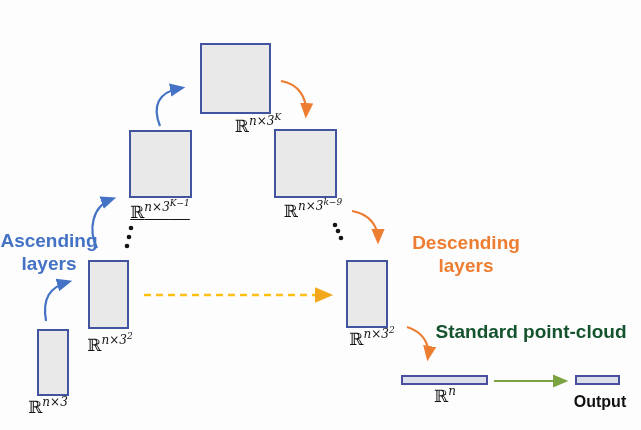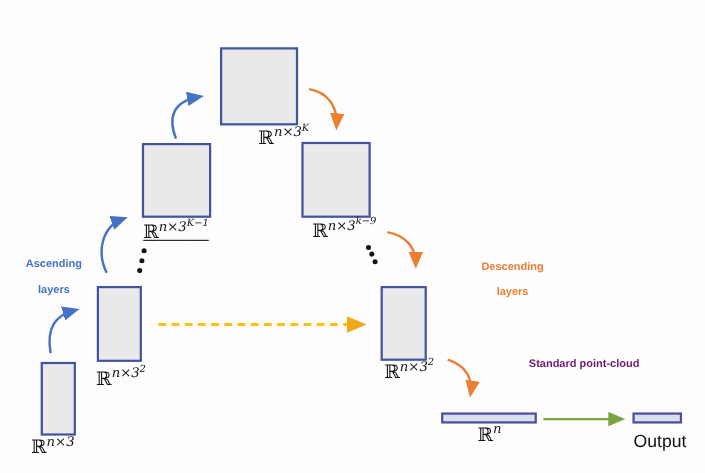--- a/index.html
+++ b/index.html
@@ -25,27 +25,27 @@
     white-space:nowrap; color:#141414;
     font-family:"DejaVu Serif", serif;
     font-size:17px; line-height:1;
   }
   .math .bb{ font-style:normal; }
   .math sup{ font-style:italic; font-size:12px; line-height:0; }
   .math sup sup{ font-size:9px; }
   .caption{
     position:absolute; transform:translateX(-50%);
     text-align:center; white-space:nowrap;
-    font-weight:600; font-size:10px; line-height:23px;
+    font-weight:600; font-size:19px; line-height:23px;
   }
   .cap-blue{ color:#4472c4; }
   .cap-orange{ color:#ed7d31;margin-left:34px; }
   .cap-yellow{ color:#fdc010; line-height:21px; }
-  .cap-green{ color:#701a75; line-height:20px; }
-  .cap-output{ color:#111; font-weight:400; font-size:16px; }
+  .cap-green{ color:#14532d; line-height:20px; }
+  .cap-output{ color:#111; font-weight:700; font-size:16px; }
   svg.overlay{ position:absolute; left:0; top:0; }
 </style>
 </head>
 <body>
 
 <div id="stage">
 
   <svg class="overlay" width="641" height="430" viewBox="0 0 641 430">
     <defs>
       <marker id="mb" markerWidth="8" markerHeight="8" refX="5" refY="3" orient="auto">

